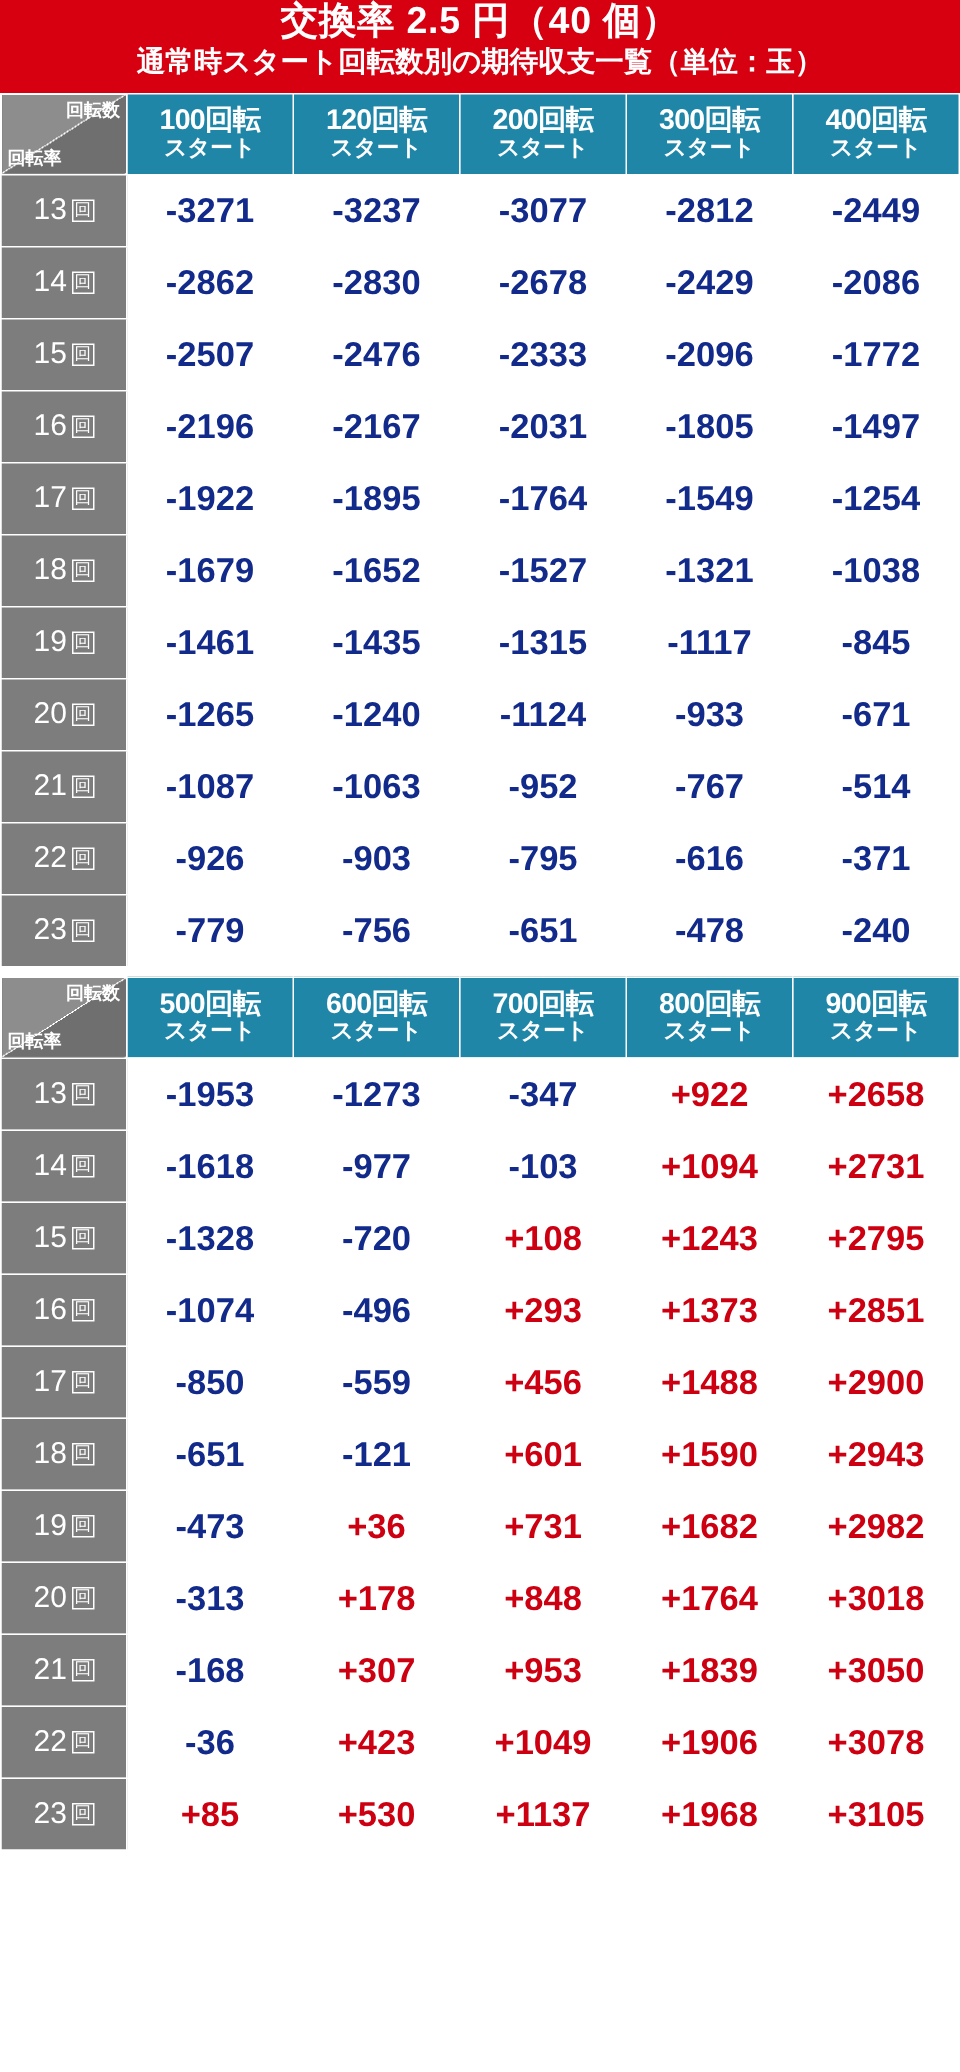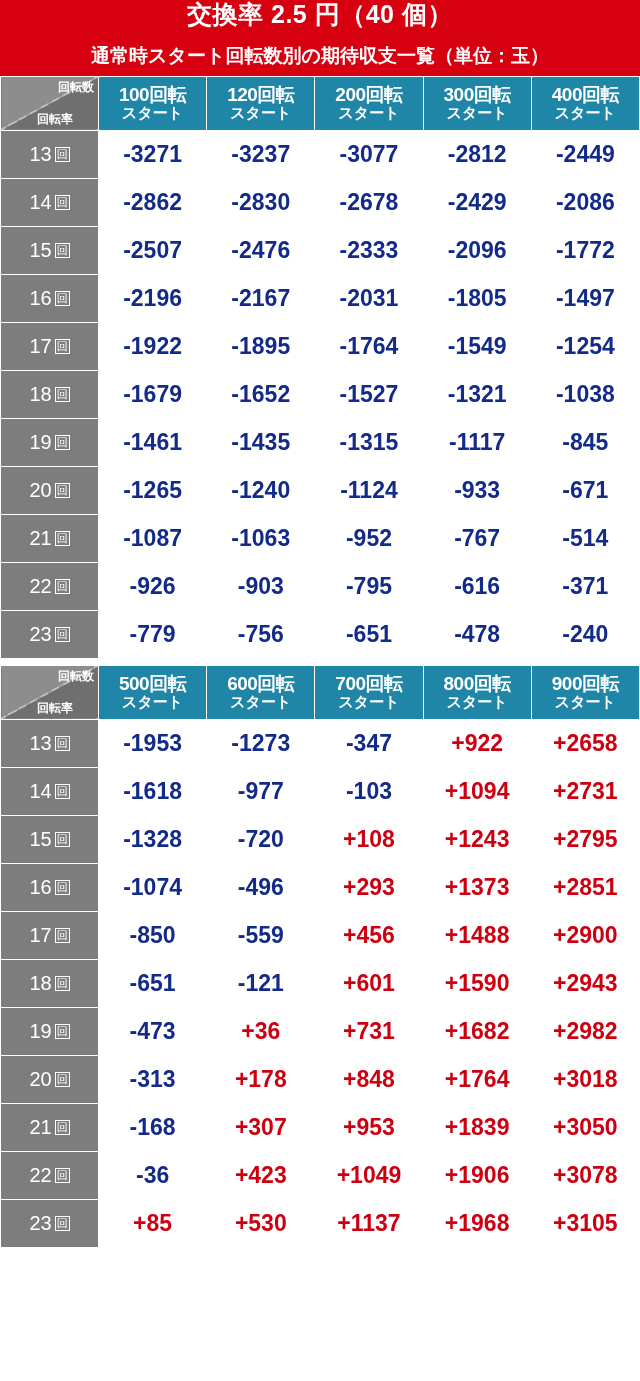--- a/index.html
+++ b/index.html
@@ -19,53 +19,52 @@
   .header .title {
     font-size: 25px;
     font-weight: bold;
     letter-spacing: 0.5px;
     line-height: 1.15;
   }
   .header .subtitle {
     font-size: 19px;
     font-weight: bold;
     line-height: 1.2;
-    margin-top: 16px;
+    margin-top: 2px;
   }
 
   table.grid {
     border-collapse: collapse;
     width: 640px;
     table-layout: fixed;
   }
   table.grid td, table.grid th {
     border: 1px solid #ffffff;
     padding: 0;
   }
 
   
   .corner {
-    width: 98px;
+    width: 84px;
     height: 54px;
     position: relative;
     background: linear-gradient(to bottom right, #8d8d8d 0%, #8d8d8d 49.6%, #ffffff 49.6%, #ffffff 50.4%, #6f6f6f 50.4%, #6f6f6f 100%);
     color: #ffffff;
   }
   .corner .ct {
     position: absolute;
     top: 2px; right: 4px;
     font-size: 12px;
     font-weight: bold;
   }
   .corner .cb {
     position: absolute;
     bottom: 2px; left: 4px;
     font-size: 12px;
     font-weight: bold;
-    margin-left: 32px;
   }
 
   th.colhead {
     background: #1f86a8;
     color: #ffffff;
     height: 54px;
     text-align: center;
     line-height: 1.05;
     padding: 3px 0;
   }

